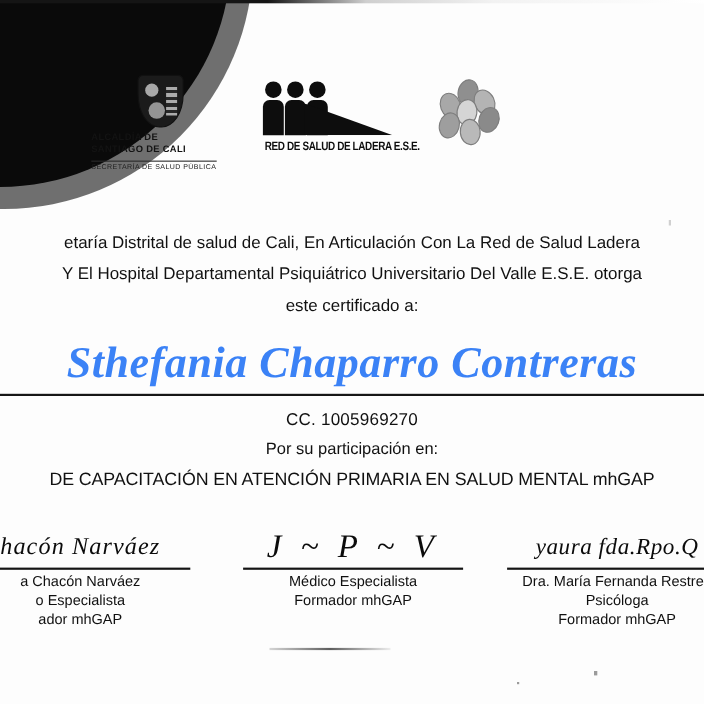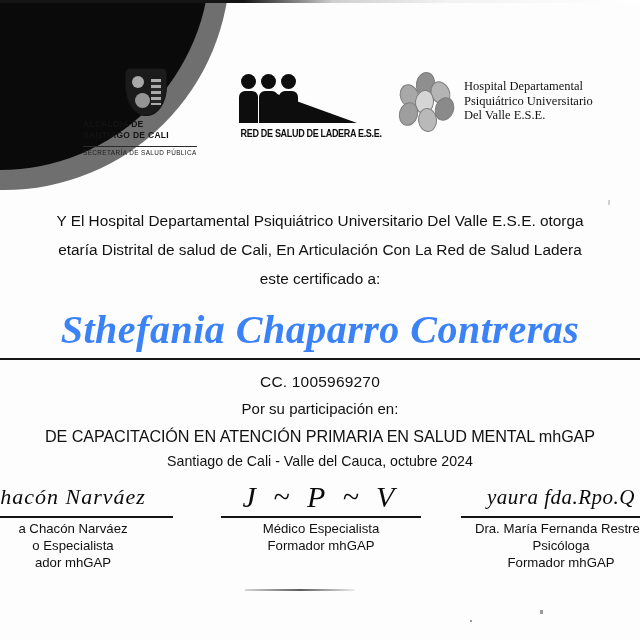--- a/index.html
+++ b/index.html
@@ -352,44 +352,38 @@
     <div class="logo-hospital">
       <div class="hosp-mark">
         <div class="petal" style="left:18px; top:0px;  transform:rotate(12deg);  background:#8f8f8f;"></div>
         <div class="petal" style="left:33px; top:9px;  transform:rotate(-25deg); background:#b4b4b4;"></div>
         <div class="petal" style="left:2px;  top:12px; transform:rotate(-20deg); background:#a8a8a8;"></div>
         <div class="petal" style="left:17px; top:18px; transform:rotate(8deg);   background:#d5d5d5;"></div>
         <div class="petal" style="left:37px; top:25px; transform:rotate(20deg);  background:#8a8a8a;"></div>
         <div class="petal" style="left:1px;  top:30px; transform:rotate(15deg);  background:#9e9e9e;"></div>
         <div class="petal" style="left:20px; top:36px; transform:rotate(-5deg);  background:#b9b9b9;"></div>
       </div>
-      <div class="hosp-text">
-        <div>Hospital Departamental</div>
-        <div>Psiquiátrico Universitario</div>
-        <div>Del Valle E.S.E.</div>
-      </div>
     </div>
 
   </div>
 
   <div class="body-text">
+    <span class="body-line">etaría Distrital de salud de Cali, En Articulación Con La Red de Salud Ladera</span>
     <span class="body-line">Y El Hospital Departamental Psiquiátrico Universitario Del Valle E.S.E. otorga</span>
-    <span class="body-line">etaría Distrital de salud de Cali, En Articulación Con La Red de Salud Ladera</span>
     <span class="body-line">este certificado a:</span>
   </div>
 
   <div class="name-wrap">
     <span class="recipient-name">Sthefania Chaparro Contreras</span>
   </div>
   <div class="name-rule"></div>
 
   <div class="cc-line">CC. 1005969270</div>
   <div class="participation-line">Por su participación en:</div>
   <div class="course-line">DE CAPACITACIÓN EN ATENCIÓN PRIMARIA EN SALUD MENTAL mhGAP</div>
-  <div class="place-line">Santiago de Cali - Valle del Cauca, octubre 2024</div>
 
   <div class="signatures">
 
     <div class="sig-block sig-1">
       <div class="sig-scribble">hacón  Narváez</div>
       <div class="sig-rule"></div>
       <div class="sig-name">a Chacón Narváez</div>
       <div class="sig-role">o Especialista</div>
       <div class="sig-org">ador mhGAP</div>
     </div>

